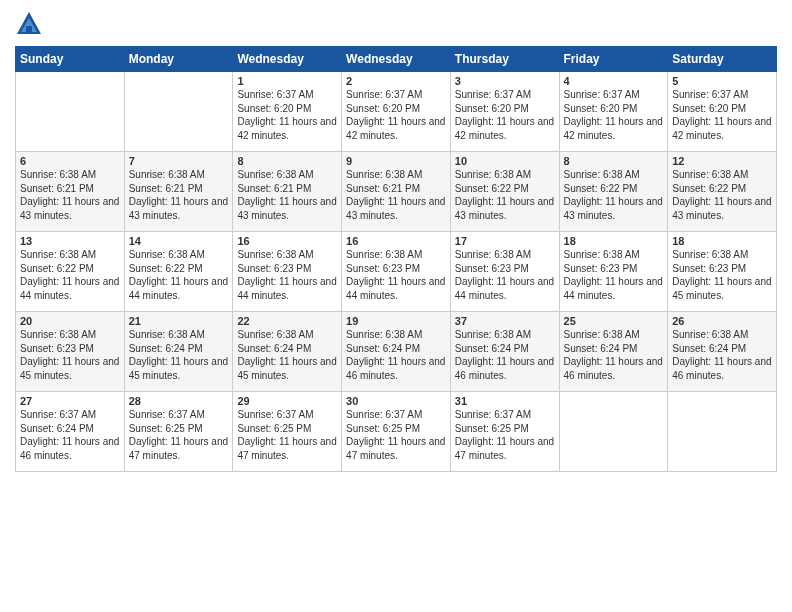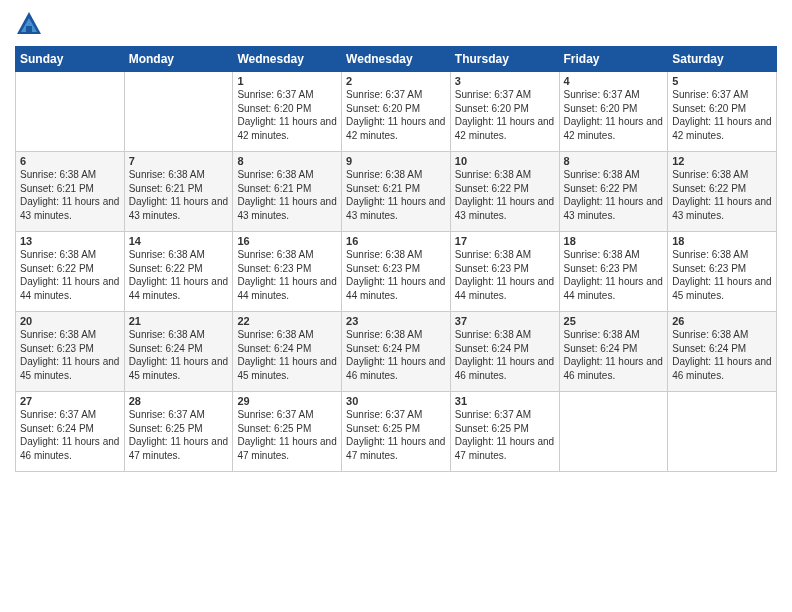--- a/index.html
+++ b/index.html
@@ -271,21 +271,21 @@
 Sunset: 6:24 PM
 Daylight: 11 hours and 45 minutes.</div>
           </td>
           <td>
             <span class="day-number">22</span>
             <div class="day-info">Sunrise: 6:38 AM
 Sunset: 6:24 PM
 Daylight: 11 hours and 45 minutes.</div>
           </td>
           <td>
-            <span class="day-number">23</span>
+            <span class="day-number">19</span>
             <div class="day-info">Sunrise: 6:38 AM
 Sunset: 6:24 PM
 Daylight: 11 hours and 46 minutes.</div>
           </td>
           <td>
             <span class="day-number">37</span>
             <div class="day-info">Sunrise: 6:38 AM
 Sunset: 6:24 PM
 Daylight: 11 hours and 46 minutes.</div>
           </td>

